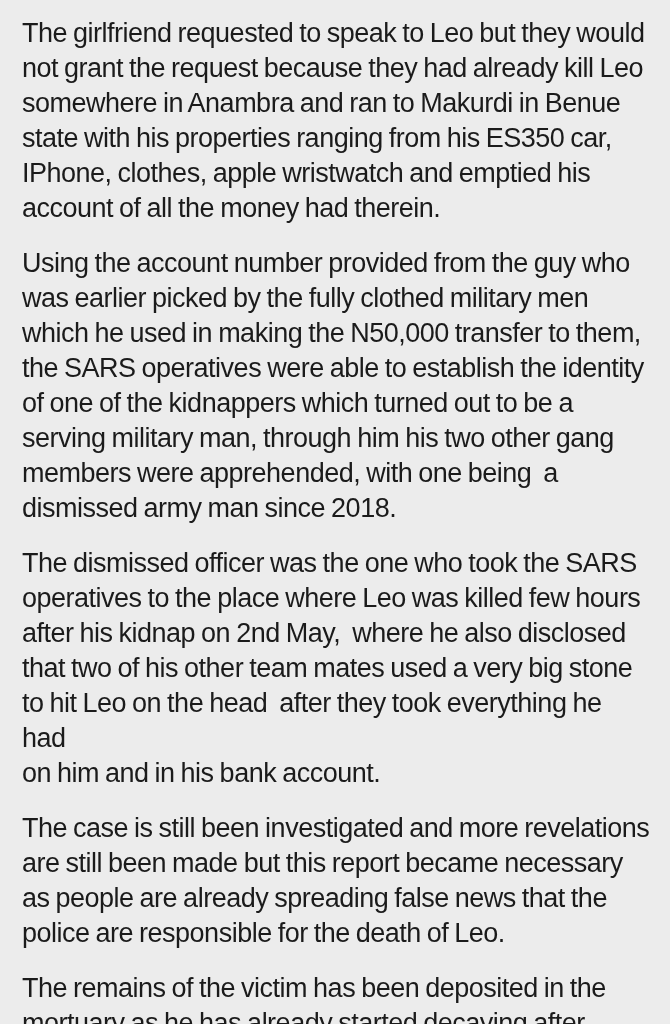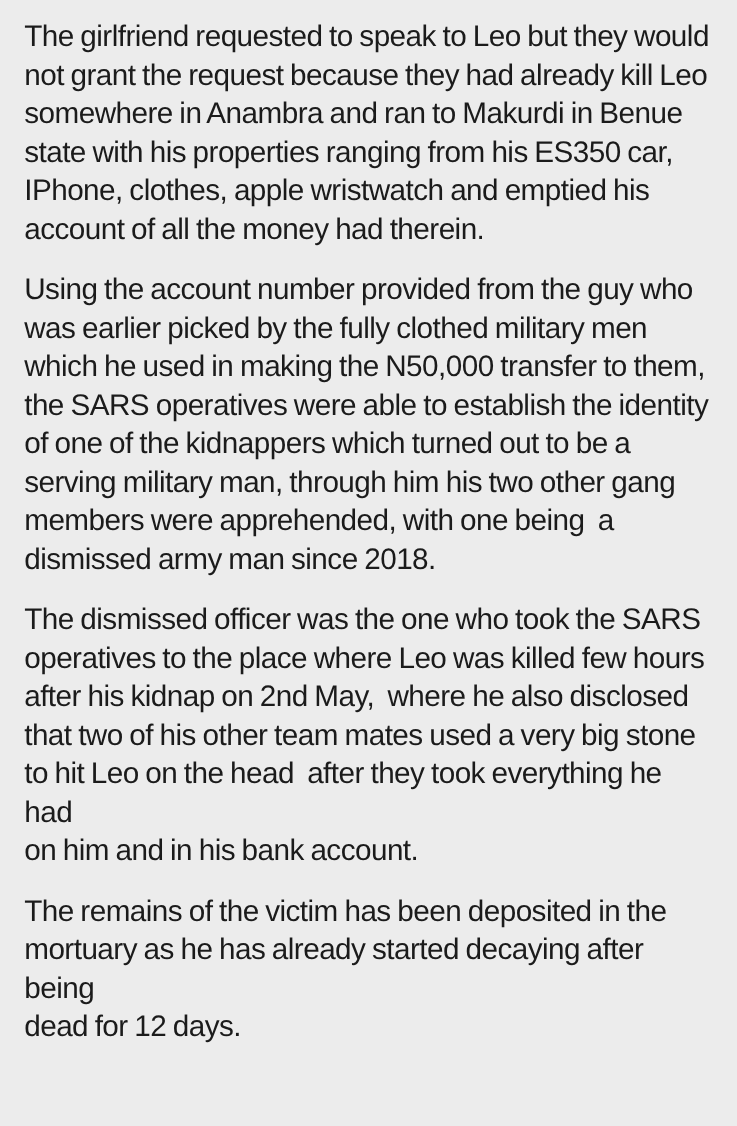--- a/index.html
+++ b/index.html
@@ -49,16 +49,20 @@
 of one of the kidnappers which turned out to be a
 serving military man, through him his two other gang
 members were apprehended, with one being  a
 dismissed army man since 2018.</p>
   <p class="para">The dismissed officer was the one who took the SARS
 operatives to the place where Leo was killed few hours
 after his kidnap on 2nd May,  where he also disclosed
 that two of his other team mates used a very big stone
 to hit Leo on the head  after they took everything he had
 on him and in his bank account.</p>
+  <p class="para">The case is still been investigated and more revelations
+are still been made but this report became necessary
+as people are already spreading false news that the
+police are responsible for the death of Leo.</p>
   <p class="para">The remains of the victim has been deposited in the
 mortuary as he has already started decaying after being
 dead for 12 days.</p>
 </div>
 
 </body></html>

